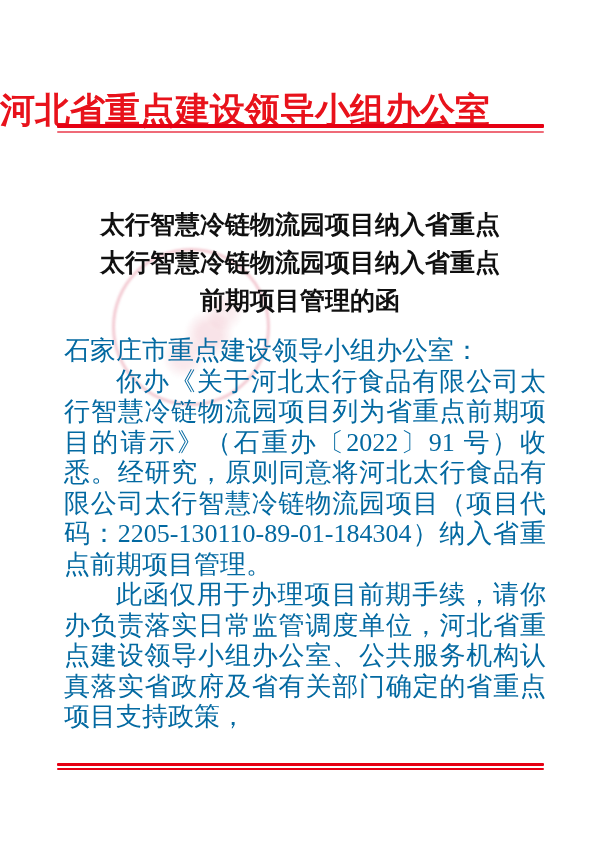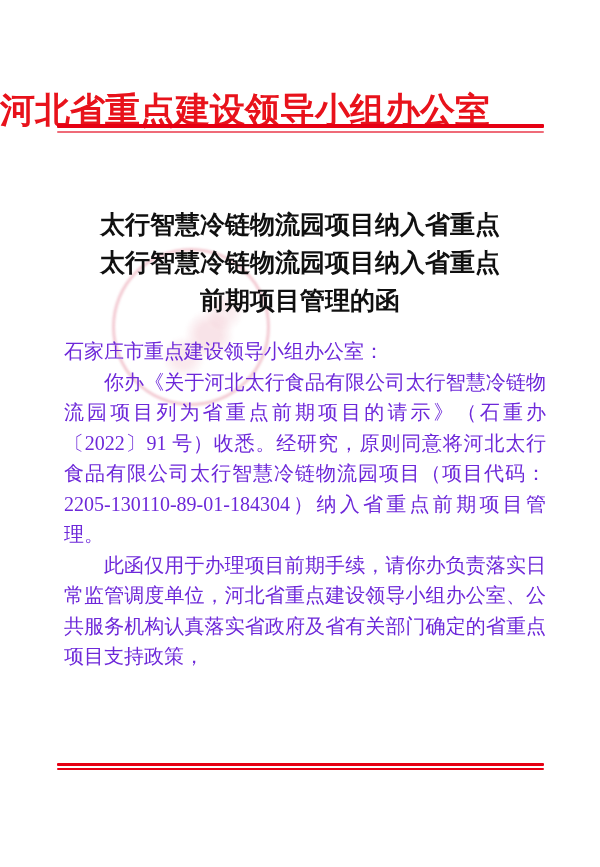--- a/index.html
+++ b/index.html
@@ -94,24 +94,24 @@
     color: rgba(205, 80, 105, 0.30);
     letter-spacing: 3px;
     transform: rotate(-8deg);
     text-align: center;
   }
   .body-text {
     position: absolute;
     top: 336px;
     left: 64px;
     width: 482px;
-    font-size: 20px;
+    font-size: 26px;
     line-height: 30.5px;
     text-align: justify;
-    color: #6d28d9;
+    color: #0369a1;
     z-index: 2;
   }
   .body-text p {
     margin: 0;
     padding: 0;
   }
   .body-text p.para {
     text-indent: 2em;
   }
   .footer-rule {

